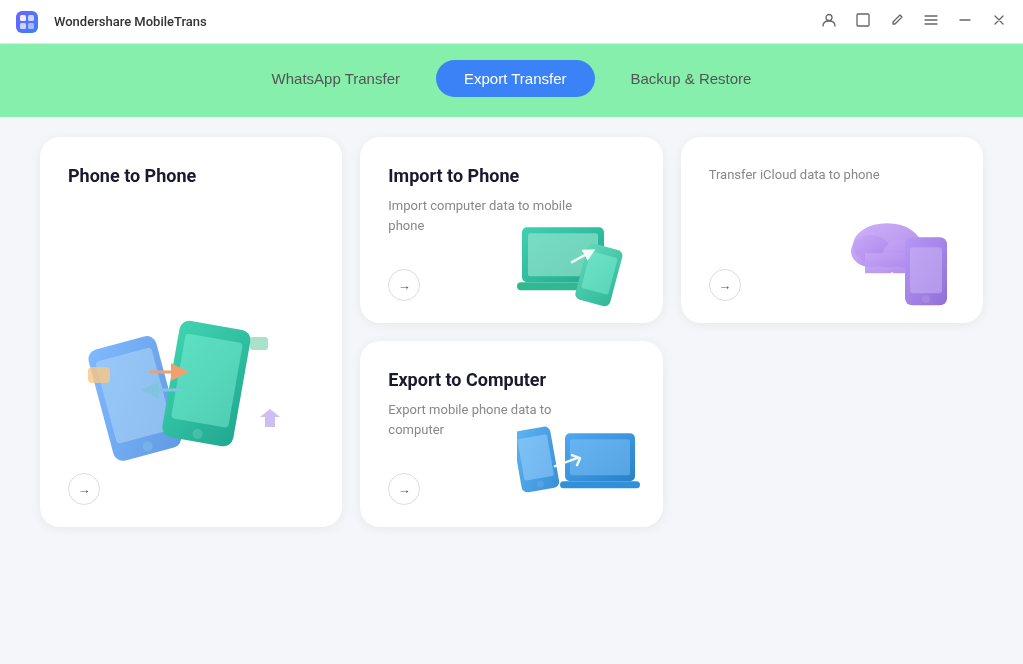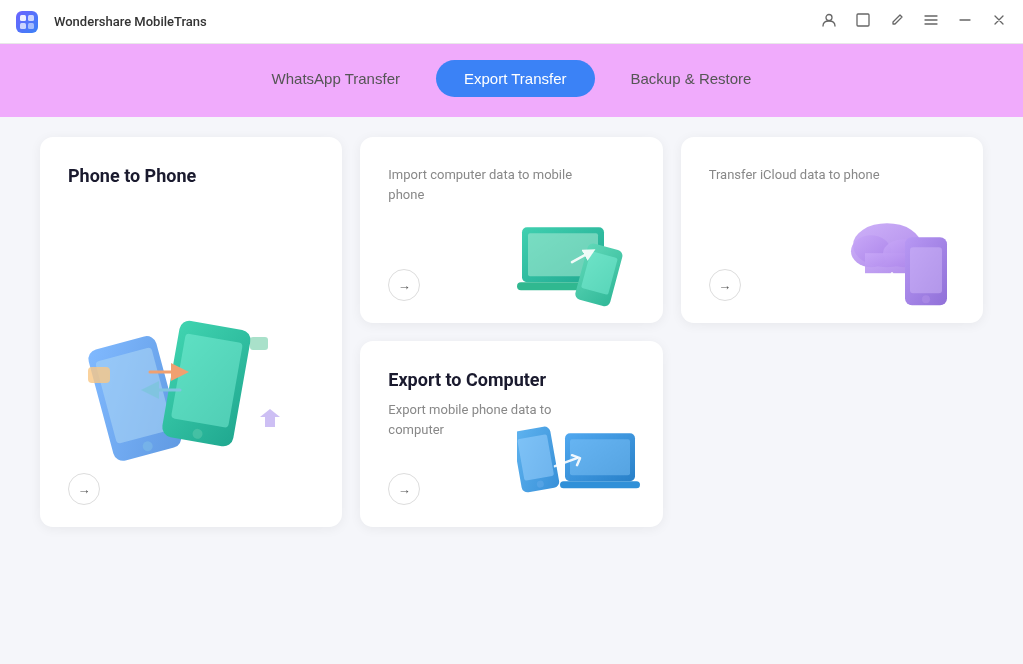--- a/index.html
+++ b/index.html
@@ -50,21 +50,21 @@
       gap: 18px;
     }
     .titlebar-icon {
       color: #666;
       font-size: 14px;
       cursor: pointer;
     }
 
     
     .nav-bar {
-      background: #f0abfc;
+      background: #86efac;
       display: flex;
       justify-content: center;
       align-items: center;
       padding: 16px 0 20px;
       gap: 8px;
     }
     .nav-tab {
       padding: 10px 28px;
       border-radius: 50px;
       font-size: 15px;
@@ -85,21 +85,21 @@
       padding: 20px 40px 20px;
       display: grid;
       grid-template-columns: 1fr 1fr 1fr;
       grid-template-rows: auto auto;
       gap: 18px;
     }
 
     
     .card {
       background: #ffffff;
-      border-radius: 13px;
+      border-radius: 20px;
       padding: 28px 28px 24px;
       position: relative;
       overflow: hidden;
       cursor: pointer;
       transition: box-shadow 0.2s;
       box-shadow: 0 2px 12px rgba(0,0,0,0.06);
       min-height: 185px;
     }
     .card.large {
       grid-row: span 2;
@@ -267,20 +267,21 @@
           <marker id="arrowBlue" markerWidth="6" markerHeight="6" refX="3" refY="3" orient="auto">
             <path d="M0,0 L6,3 L0,6 Z" fill="#80c4e0"></path>
           </marker>
         </defs>
       </svg>
     </div>
     <div class="card-arrow">→</div>
   </div>
 
   <div class="card">
+    <div class="card-title">Import to Phone</div>
     <div class="card-desc">Import computer data to mobile phone</div>
 
     <div class="illus-import">
       <svg width="130" height="110" viewBox="0 0 130 110" fill="none">
 
         <rect x="5" y="20" width="82" height="55" rx="5" fill="url(#laptopGrad)"></rect>
         <rect x="11" y="26" width="70" height="43" rx="2" fill="#a0e8d0" opacity="0.6"></rect>
         <rect x="0" y="75" width="92" height="8" rx="4" fill="#30b890"></rect>
 
         <g transform="translate(72, 35) rotate(15)">

